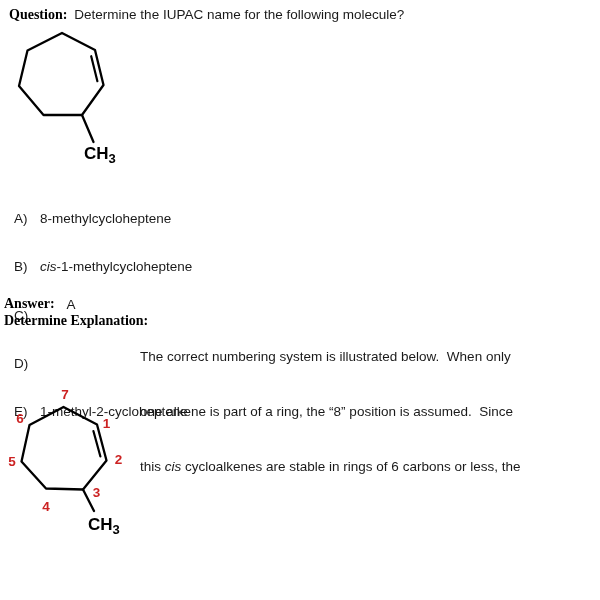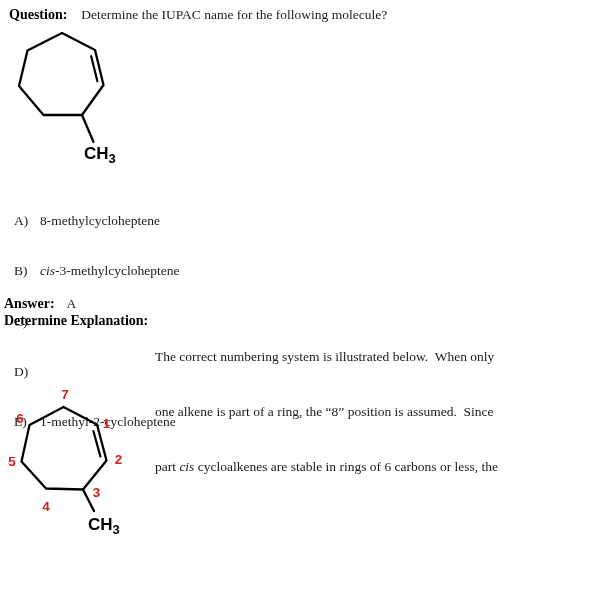--- a/index.html
+++ b/index.html
@@ -13,42 +13,42 @@
     margin: 0 auto;
   }
   .serif-label {
     font-family: "Liberation Serif", serif;
     font-weight: bold;
     font-size: 14px;
     color: #000;
     white-space: pre;
   }
   .sans-text {
-    font-family: Liberation Serif, serif;
+    font-family: Liberation Sans, sans-serif;
     font-size: 13.5px;
     color: #1a1a1a;
     white-space: pre-wrap;
   }
   .question-row { position: absolute; left: 9px; top: 7px; display: flex; align-items: baseline; }
-  .question-row .serif-label { margin-right: 14px; }
+  .question-row .serif-label { margin-right: 7px; }
 
   .mol1 { position: absolute; left: 0px; top: 25px; }
   .mol2 { position: absolute; left: 0px; top: 380px; }
 
   .choices { position: absolute; left: 14px; top: 180px; }
   .choice-row { display: flex; line-height: 18.3px; }
   .choice-letter { width: 26px; flex: 0 0 26px; }
   .choice-text i { font-style: italic; }
 
   .answer-row { position: absolute; left: 4px; top: 296px; display: flex; align-items: flex-end; }
   .answer-row .answer-value { margin-left: 12px; }
 
   .solution-label { position: absolute; left: 4px; top: 313px; }
   .solution-text {
-    position: absolute; left: 155px; top: 312px; width: 432px;
+    position: absolute; left: 140px; top: 312px; width: 432px;
     line-height: 18.2px;
   }
   .solution-text i { font-style: italic; }
 
   svg text { font-family: "Liberation Sans", sans-serif; }
   .ch3-label { font-weight: bold; font-size: 17px; fill: #000; }
   .ch3-sub { font-size: 13px; }
   .ring-num { font-weight: bold; font-size: 13.5px; }
 </style>
 </head>
@@ -68,21 +68,21 @@
     <text x="84" y="134" class="ch3-label"><tspan>CH</tspan><tspan class="ch3-sub" dy="4">3</tspan></text>
   </svg>
 
   <div class="choices sans-text">
     <div class="choice-row">
       <span class="choice-letter">A)</span>
       <span class="choice-text"><span>8-methylcycloheptene</span></span>
     </div>
     <div class="choice-row">
       <span class="choice-letter">B)</span>
-      <span class="choice-text"><i>cis</i><span>-3-methylcycloheptene</span></span>
+      <span class="choice-text"><i>cis</i><span>-1-methylcycloheptene</span></span>
     </div>
     <div class="choice-row">
       <span class="choice-letter">C)</span>
     </div>
     <div class="choice-row">
       <span class="choice-letter">D)</span>
     </div>
     <div class="choice-row">
       <span class="choice-letter">E)</span>
       <span class="choice-text"><span>1-methyl-2-cycloheptene</span></span>
@@ -91,21 +91,21 @@
 
   <div class="answer-row">
     <span class="serif-label">Answer:</span>
     <span class="sans-text answer-value">A</span>
   </div>
 
   <div class="solution-label serif-label">Determine Explanation:</div>
   <div class="solution-text sans-text">
     <div><span>The correct numbering system is illustrated below.  When only</span></div>
     <div><span>one alkene is part of a ring, the “8” position is assumed.  Since</span></div>
-    <div><span>part </span><i>cis</i><span> cycloalkenes are stable in rings of 6 carbons or less, the</span></div>
+    <div><span>this </span><i>cis</i><span> cycloalkenes are stable in rings of 6 carbons or less, the</span></div>
   </div>
 
   <svg class="mol2" width="145" height="165" viewBox="0 0 145 165">
     <polygon points="63.5,27 97,44.5 106.5,80.5 83,109.5 46,108.5 21.5,81.5 29.5,45" fill="none" stroke="#000" stroke-width="2.3" stroke-linejoin="round" stroke-linecap="round"></polygon>
     <line x1="93.4" y1="51.0" x2="100.4" y2="76.5" stroke="#000" stroke-width="2.2" stroke-linecap="round"></line>
     <line x1="83" y1="109.5" x2="94" y2="131" stroke="#000" stroke-width="2.3" stroke-linecap="round"></line>
     <text x="88" y="150" class="ch3-label"><tspan>CH</tspan><tspan class="ch3-sub" dy="4">3</tspan></text>
 
     <text x="106.5" y="48" class="ring-num red-num" text-anchor="middle" fill="#cc2222">1</text>
     <text x="118.5" y="84" class="ring-num red-num" text-anchor="middle" fill="#cc2222">2</text>

